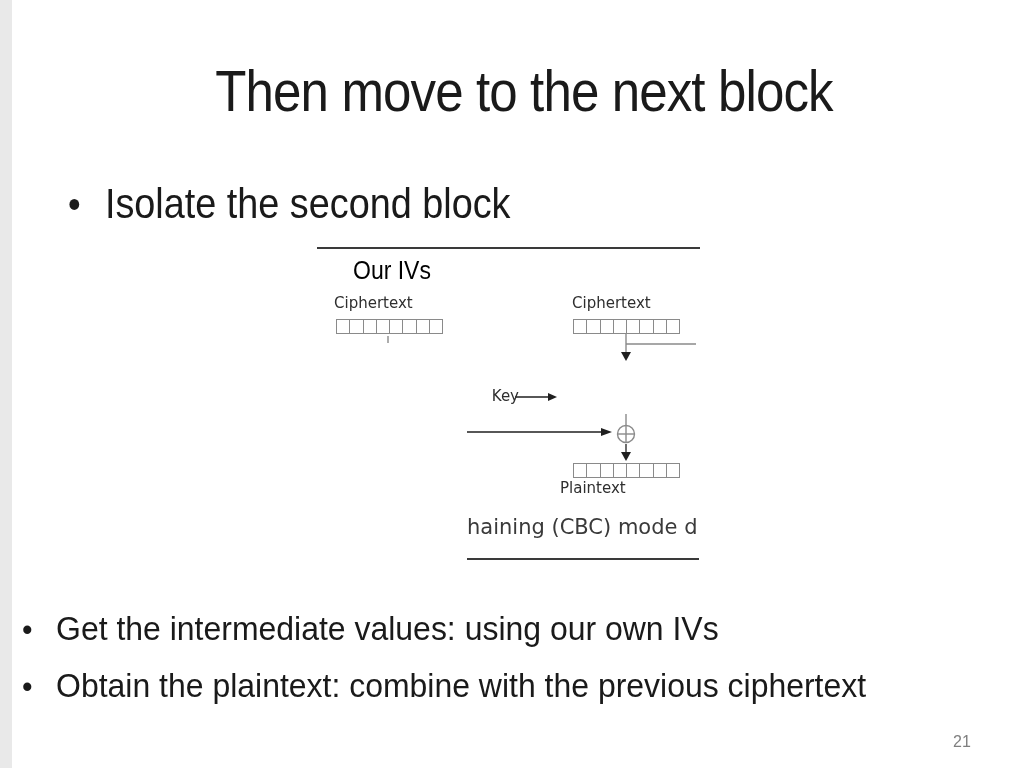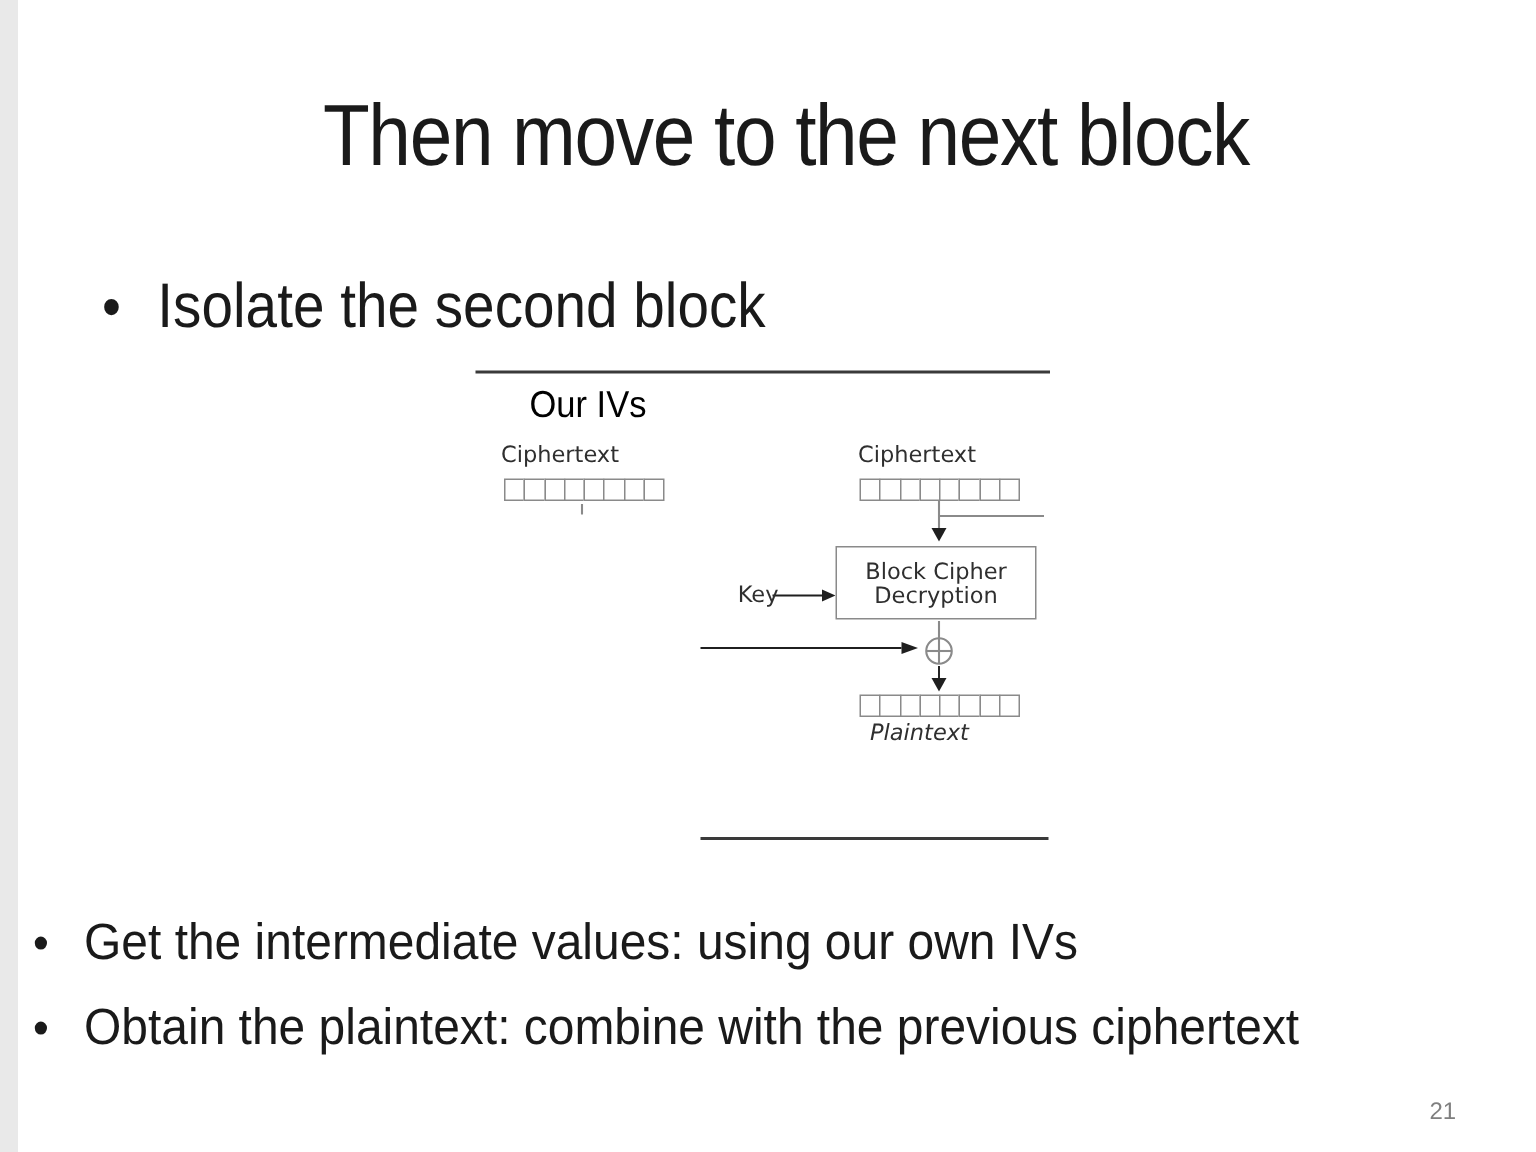--- a/index.html
+++ b/index.html
@@ -131,37 +131,34 @@
 
       <line class="dline" x1="455" y1="432" x2="589" y2="432"></line>
       <polygon class="dfill" points="589,428 589,436 600,432"></polygon>
 
       <line class="dline" x1="614" y1="444" x2="614" y2="452"></line>
       <polygon class="dfill" points="609,452 619,452 614,461"></polygon>
     </svg>
 
     <div class="abs fig-label" style="left:460px;top:389px;width:47px;text-align:right;">Key</div>
 
-    <div class="abs decbox">
-      <div>Block Cipher</div>
-      <div>Decryption</div>
-    </div>
 
     <div class="abs cellrow" style="left:561px;top:463px;width:107px;">
         <div class="cell"></div>
         <div class="cell"></div>
         <div class="cell"></div>
         <div class="cell"></div>
         <div class="cell"></div>
         <div class="cell"></div>
         <div class="cell"></div>
         <div class="cell"></div>
       </div>
-    <div class="abs fig-label" style="left:568px;top:481px;width:107px;font-style:italic;">Plaintext</div>
+    <div class="abs fig-label" style="left:548px;top:481px;width:107px;">Plaintext</div>
 
+    <div class="abs caption nowrap">haining (CBC) mode d</div>
     <div class="abs fig-line" style="left:455px;top:558px;width:232px;height:2px;"></div>
   </div>
 
   <div class="abs bullet-row b2 nowrap">
     <span class="marker">•</span>
     <span>Get the intermediate values: using our own IVs</span>
   </div>
   <div class="abs bullet-row b3 nowrap">
     <span class="marker">•</span>
     <span>Obtain the plaintext: combine with the previous ciphertext</span>

